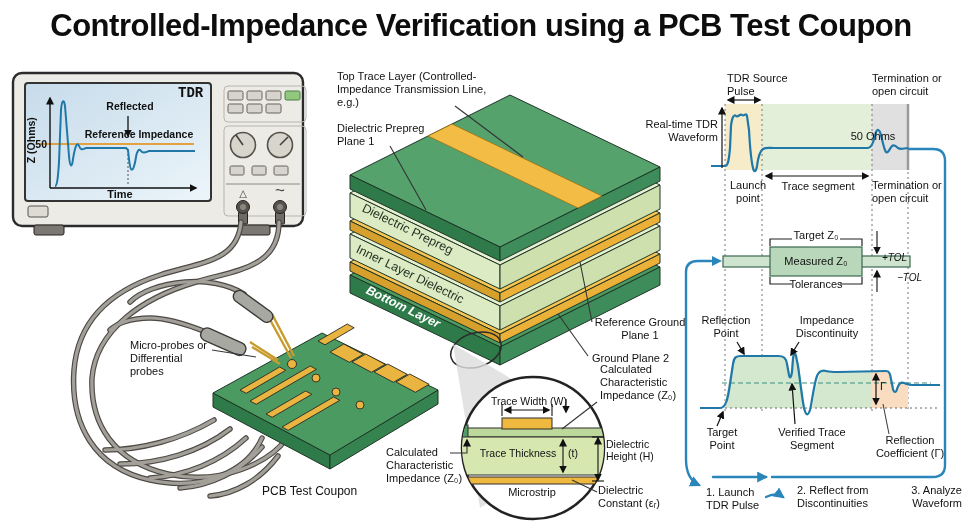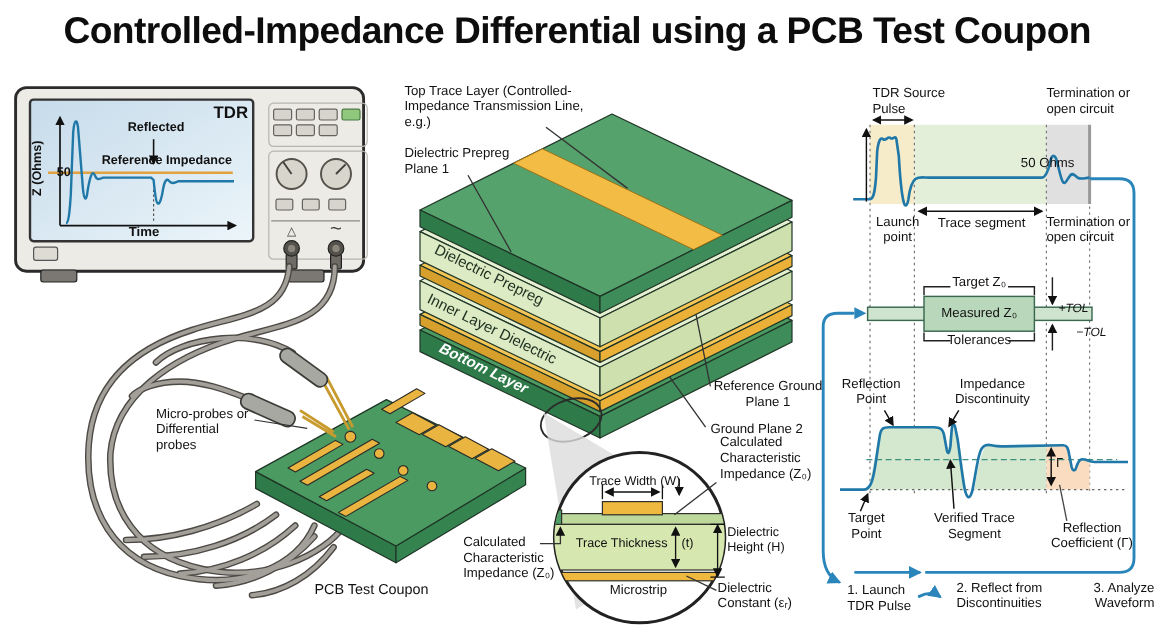--- a/index.html
+++ b/index.html
@@ -258,27 +258,27 @@
 
   <g stroke="#2a85bb" stroke-width="2.4" fill="none" stroke-linecap="round">
     <path d="M711,261 H698 Q686,261 686,272 V459 Q686,479 699,485" marker-end="url(#abl)"></path>
     <polygon points="712,256 722,261 712,266" fill="#2a85bb" stroke="none"></polygon>
     <path d="M713,477 H766" marker-end="url(#abl)"></path>
     <path d="M772,477 H933 Q945,477 945,465 V161 Q945,149 933,149 H909"></path>
     <path d="M766,497 Q776,492 783,497" marker-end="url(#abl)"></path>
   </g>
 </svg>
 
-<div class="title">Controlled-Impedance Differential using a PCB Test Coupon</div>
-
-<div class="lbl b f14" style="left:178px;top:85px;width:36px;">TDR</div>
+<div class="title">Controlled-Impedance Verification using a PCB Test Coupon</div>
+
+<div class="lbl b f14" style="left:178px;top:85px;width:36px;font-family:Liberation Mono, monospace;">TDR</div>
 <div class="lbl sb f105 c" style="left:100px;top:100px;width:60px;">Reflected</div>
 <div class="lbl sb f105 c" style="left:84px;top:128px;width:110px;">Reference Impedance</div>
 <div class="lbl sb f105 c" style="left:-4px;top:134px;width:70px;transform:rotate(-90deg);">Z (Ohms)</div>
-<div class="lbl sb f105 r" style="left:32px;top:138px;width:15px;margin-left:12px;">50</div>
+<div class="lbl sb f105 r" style="left:32px;top:138px;width:15px;">50</div>
 <div class="lbl sb c" style="left:90px;top:188px;width:60px;">Time</div>
 <div class="lbl c f10" style="left:236px;top:188px;width:14px;color:#44413c;">△</div>
 <div class="lbl c" style="left:271px;top:181px;width:18px;font-size:17px;color:#44413c;">~</div>
 
 <div class="lbl" style="left:130px;top:339px;width:80px;">Micro-probes or Differential probes</div>
 <div class="lbl f12" style="left:262px;top:484px;width:110px;">PCB Test Coupon</div>
 
 <div class="lbl" style="left:337px;top:70px;width:160px;">Top Trace Layer (Controlled-Impedance Transmission Line, e.g.)</div>
 <div class="lbl" style="left:337px;top:122px;width:95px;">Dielectric Prepreg Plane 1</div>
 <div class="lbl rot f125" style="left:366px;top:201px;width:150px;white-space:nowrap;transform:rotate(26deg);color:#1c2e20;">Dielectric Prepreg</div>
@@ -291,20 +291,21 @@
 <div class="lbl f105 c" style="left:476px;top:447px;width:84px;">Trace Thickness</div>
 <div class="lbl f105" style="left:568px;top:447px;width:22px;">(t)</div>
 <div class="lbl f105" style="left:606px;top:438px;width:62px;">Dielectric Height (H)</div>
 <div class="lbl c" style="left:492px;top:486px;width:80px;">Microstrip</div>
 <div class="lbl" style="left:386px;top:446px;width:84px;">Calculated Characteristic Impedance (Z₀)</div>
 <div class="lbl" style="left:600px;top:363px;width:78px;">Calculated Characteristic Impedance (Z₀)</div>
 <div class="lbl" style="left:598px;top:484px;width:84px;">Dielectric Constant (εᵣ)</div>
 
 <div class="lbl" style="left:727px;top:72px;width:80px;">TDR Source Pulse</div>
 <div class="lbl" style="left:872px;top:72px;width:88px;">Termination or open circuit</div>
+<div class="lbl r" style="left:640px;top:118px;width:78px;">Real-time TDR Waveform</div>
 <div class="lbl c" style="left:795px;top:130px;width:60px;margin-left:48px;">50 Ohms</div>
 <div class="lbl c" style="left:724px;top:179px;width:48px;">Launch point</div>
 <div class="lbl c" style="left:780px;top:180px;width:76px;">Trace segment</div>
 <div class="lbl" style="left:872px;top:179px;width:90px;">Termination or open circuit</div>
 
 <div class="lbl c" style="left:786px;top:229px;width:60px;white-space:nowrap;">Target Z₀</div>
 <div class="lbl c" style="left:772px;top:255px;width:88px;">Measured Z₀</div>
 <div class="lbl c" style="left:780px;top:278px;width:72px;">Tolerances</div>
 <div class="lbl i f10" style="left:882px;top:234px;width:40px;margin-top:18px;">+TOL</div>
 <div class="lbl i f10" style="left:882px;top:272px;width:40px;text-align:right;">−TOL</div>

